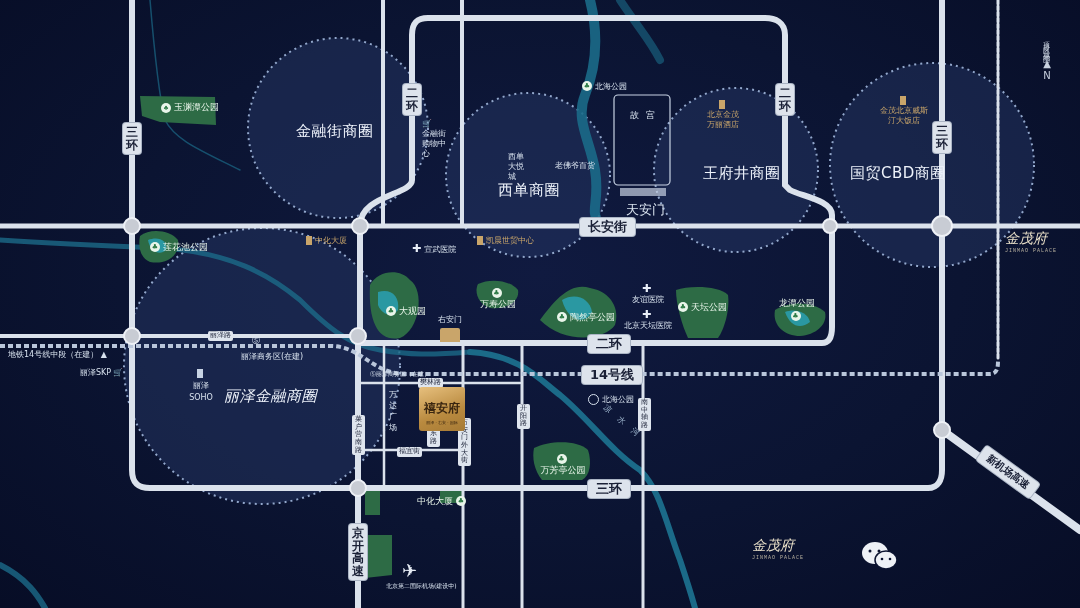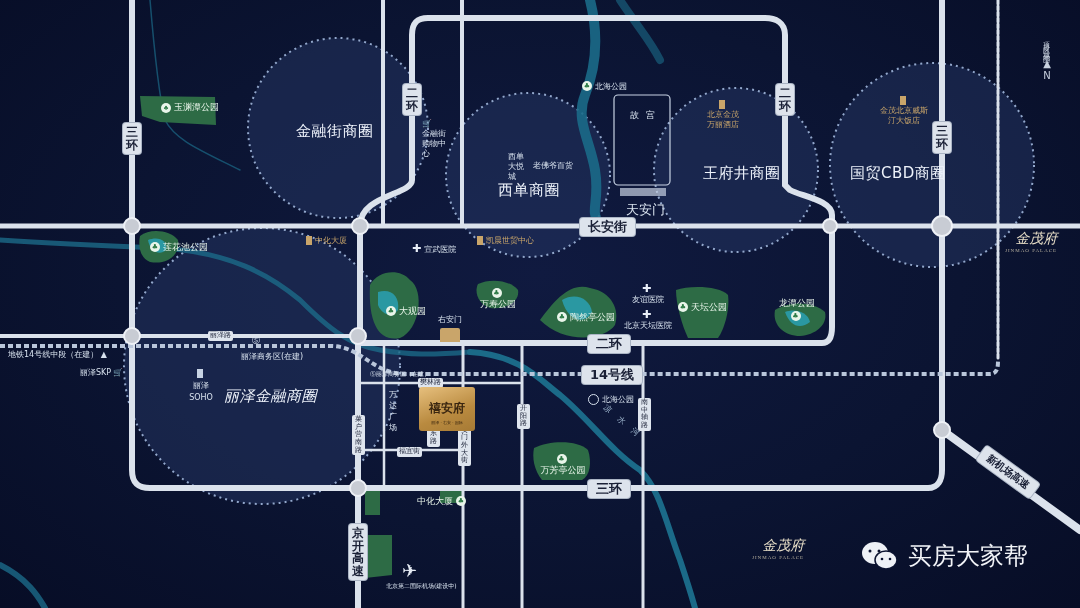--- a/index.html
+++ b/index.html
@@ -13,24 +13,24 @@
   .park{font-size:9px;color:#e9f5ea;}
   .shield{position:absolute;background:#dde3ec;color:#1a2036;border-radius:3px;font-weight:bold;text-align:center;line-height:1.05;box-shadow:0 0 0 1px #aab4c4;}
   .shield.v{width:18px;padding:3px 0;font-size:12px;}
   .shield.h{height:18px;line-height:18px;padding:0 8px;font-size:13px;}
   .sm-shield{position:absolute;background:#dfe5ee;color:#1a2036;font-size:7px;border-radius:2px;padding:1px 2px;text-align:center;line-height:1.1;}
   .sm-shield.v{width:9px;}
   .plus{color:#e8eef8;font-weight:bold;font-size:11px;margin-right:3px;}
   .park-ico{display:inline-block;width:10px;height:10px;border-radius:50%;background:#e9f5ea;color:#2c7a45;font-size:7px;text-align:center;line-height:10px;margin-right:3px;vertical-align:middle;}
   .bldg{display:inline-block;width:6px;height:9px;background:#c9a56a;margin-right:3px;vertical-align:middle;}
   .bldg.w{background:#c7d3e3;}
-  .project{position:absolute;left:419px;top:387px;width:56px;height:44px;background:linear-gradient(160deg,#e7c07e,#b98a3f 60%,#a67a35);border-radius:3px;color:#3a2610;text-align:center;}
+  .project{position:absolute;left:419px;top:387px;width:46px;height:44px;background:linear-gradient(160deg,#e7c07e,#b98a3f 60%,#a67a35);border-radius:3px;color:#3a2610;text-align:center;}
   .project .nm{font-family:"DejaVu Serif",serif;font-size:12px;font-weight:bold;margin-top:13px;}
   .project .sub{font-size:4px;margin-top:3px;}
-  .jinmao{position:absolute;color:#e8dfc8;font-family:Liberation Serif, serif;font-style:italic;text-align:right;}
+  .jinmao{position:absolute;color:#e8dfc8;font-family:Liberation Mono, monospace;font-style:italic;}
   .jinmao .cn{font-size:14px;}
   .jinmao .en{font-size:5px;letter-spacing:1px;color:#b9b2a0;font-style:normal;}
   .compass{position:absolute;left:1040px;top:36px;width:14px;color:#c9d2e0;font-size:7px;text-align:center;line-height:12px;}
   .wm{position:absolute;left:860px;top:540px;display:flex;align-items:center;}
   .wm .txt{color:#f2f4f8;font-size:24px;margin-left:8px;}
 </style>
 </head>
 <body>
 
 <div id="map">
@@ -139,21 +139,21 @@
   <div class="sm-shield" style="left:418px;top:378px;">樊林路</div>
 
   <div class="lbl zone" style="left:296px;top:124px;">金融街商圈</div>
   <div class="lbl zone" style="left:498px;top:183px;">西单商圈</div>
   <div class="lbl zone" style="left:703px;top:166px;">王府井商圈</div>
   <div class="lbl zone" style="left:850px;top:166px;">国贸CBD商圈</div>
   <div class="lbl zone" style="left:224px;top:389px;font-style:italic;">丽泽金融商圈</div>
 
   <div class="lbl poi" style="left:422px;top:119px;width:30px;white-space:normal;line-height:10px;"><span>🛒</span><br><span>金融街购物中心</span></div>
   <div class="lbl poi" style="left:508px;top:152px;width:20px;white-space:normal;line-height:10px;"><span>西单大悦城</span></div>
-  <div class="lbl poi" style="left:533px;top:162px;">老佛爷百货</div>
+  <div class="lbl poi" style="left:555px;top:162px;">老佛爷百货</div>
   <div class="lbl poi" style="left:582px;top:81px;"><span class="park-ico">♣</span><span>北海公园</span></div>
   <div class="lbl poi" style="left:630px;top:111px;font-size:9px;letter-spacing:2px;">故 宫</div>
   <div class="lbl poi" style="left:626px;top:203px;font-size:13px;">天安门</div>
   <div class="lbl poi-gold" style="left:706px;top:100px;width:34px;white-space:normal;text-align:center;line-height:10px;"><span class="bldg"></span><br><span>北京金茂万丽酒店</span></div>
   <div class="lbl poi-gold" style="left:878px;top:96px;width:52px;white-space:normal;text-align:center;line-height:10px;"><span class="bldg"></span><br><span>金茂北京威斯汀大饭店</span></div>
   <div class="lbl poi-gold" style="left:306px;top:236px;"><span class="bldg"></span><span>中化大厦</span></div>
   <div class="lbl poi-gold" style="left:477px;top:236px;"><span class="bldg"></span><span>凯晨世贸中心</span></div>
   <div class="lbl poi" style="left:412px;top:243px;"><span class="plus">✚</span><span>宣武医院</span></div>
   <div class="lbl poi" style="left:628px;top:284px;width:40px;white-space:normal;text-align:center;line-height:10px;"><span class="plus">✚</span><br><span>友谊医院</span></div>
   <div class="lbl poi" style="left:622px;top:310px;width:52px;white-space:normal;text-align:center;line-height:10px;"><span class="plus">✚</span><br><span>北京天坛医院</span></div>
@@ -203,16 +203,15 @@
 
   <div class="wm">
     <svg width="40" height="32" viewBox="0 0 40 32">
       <ellipse cx="15" cy="13" rx="13" ry="11" fill="#eef1f6"></ellipse>
       <ellipse cx="26" cy="20" rx="11" ry="9" fill="#eef1f6" stroke="#0b1330" stroke-width="1.5"></ellipse>
       <circle cx="10" cy="11" r="1.5" fill="#0b1330"></circle>
         <circle cx="19" cy="11" r="1.5" fill="#0b1330"></circle>
       <circle cx="22" cy="19" r="1.3" fill="#0b1330"></circle>
         <circle cx="30" cy="19" r="1.3" fill="#0b1330"></circle>
     </svg>
-    <span class="txt">买房大家帮</span>
   </div>
 
 </div>
 
 </body></html>

